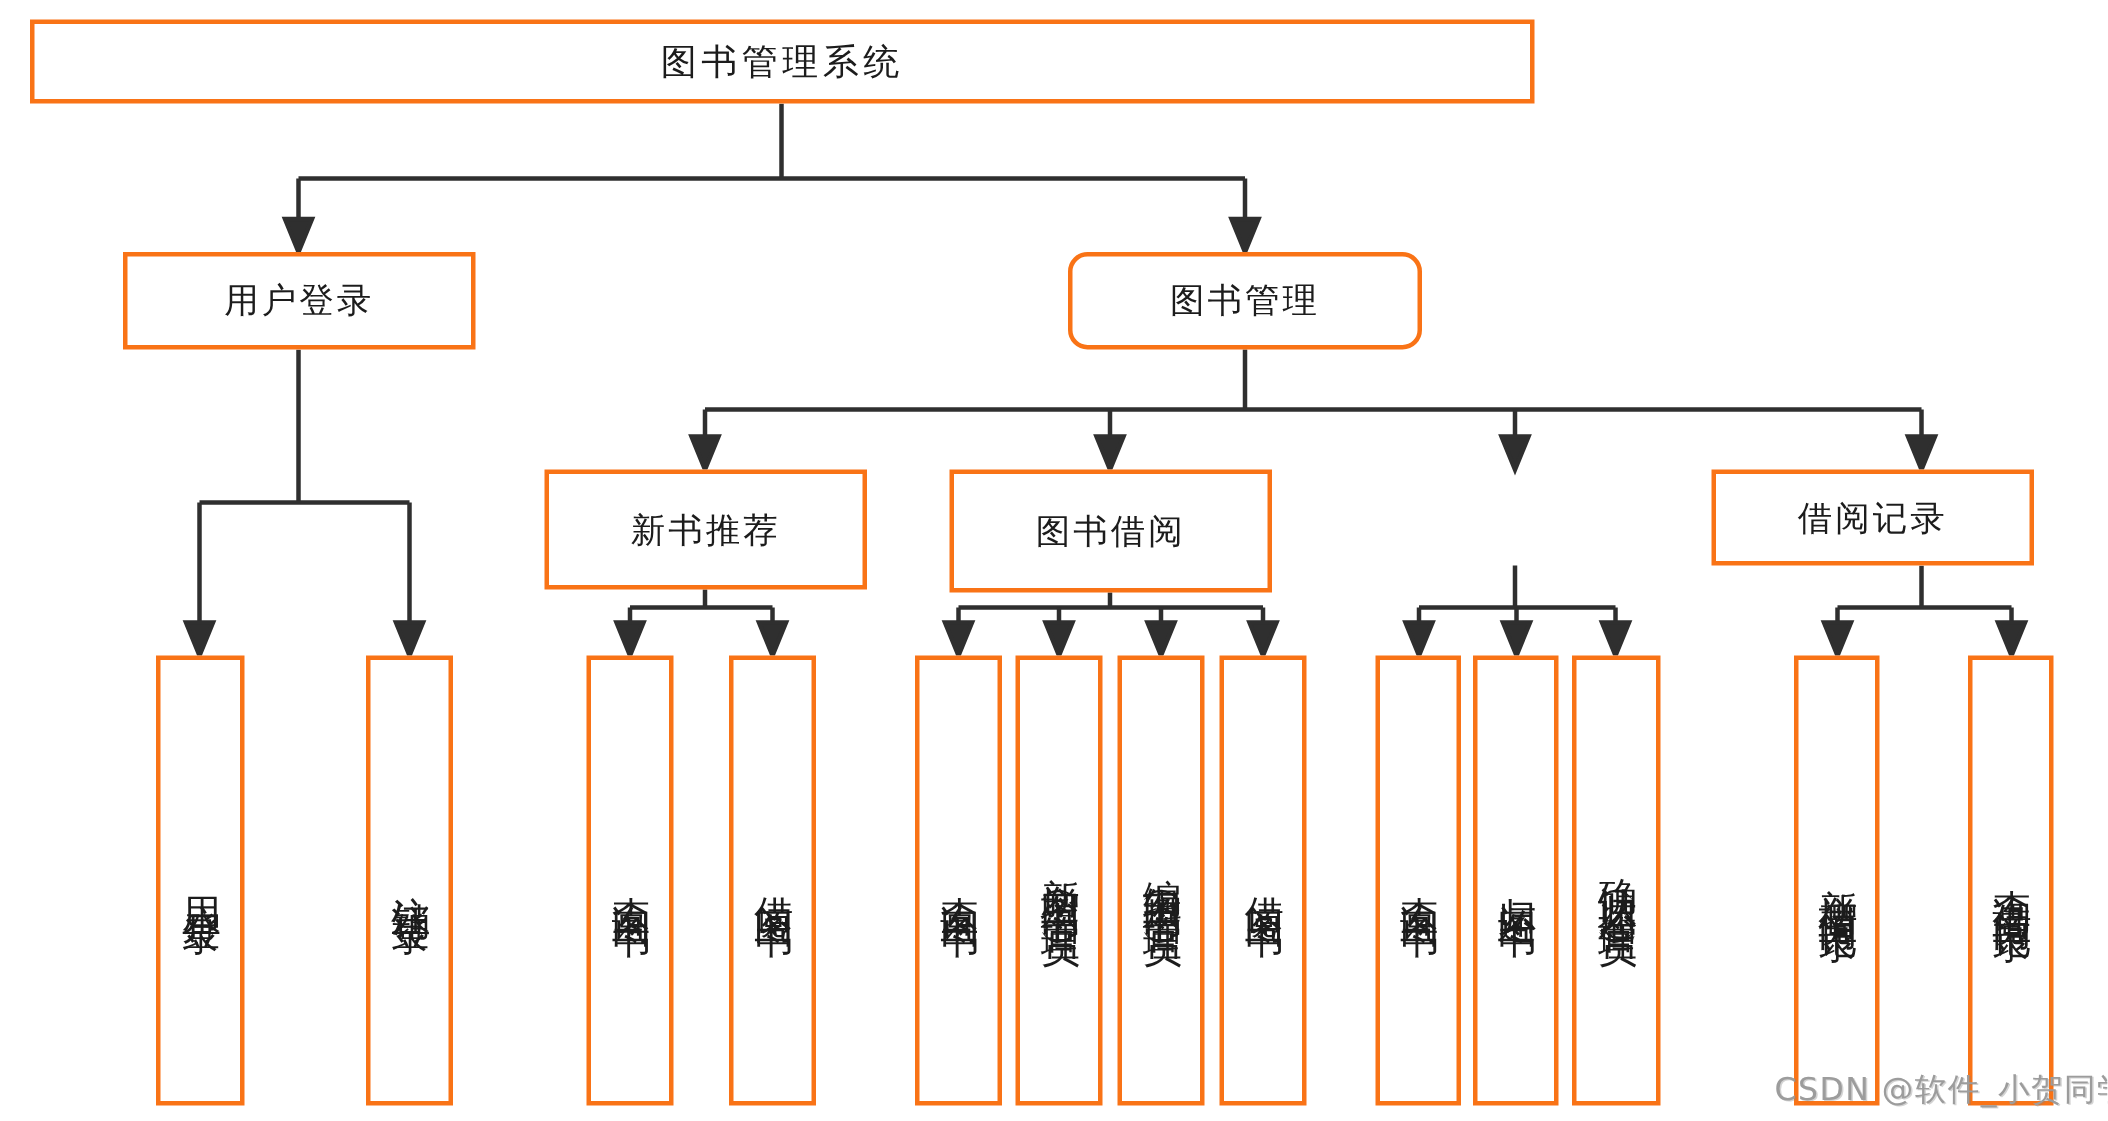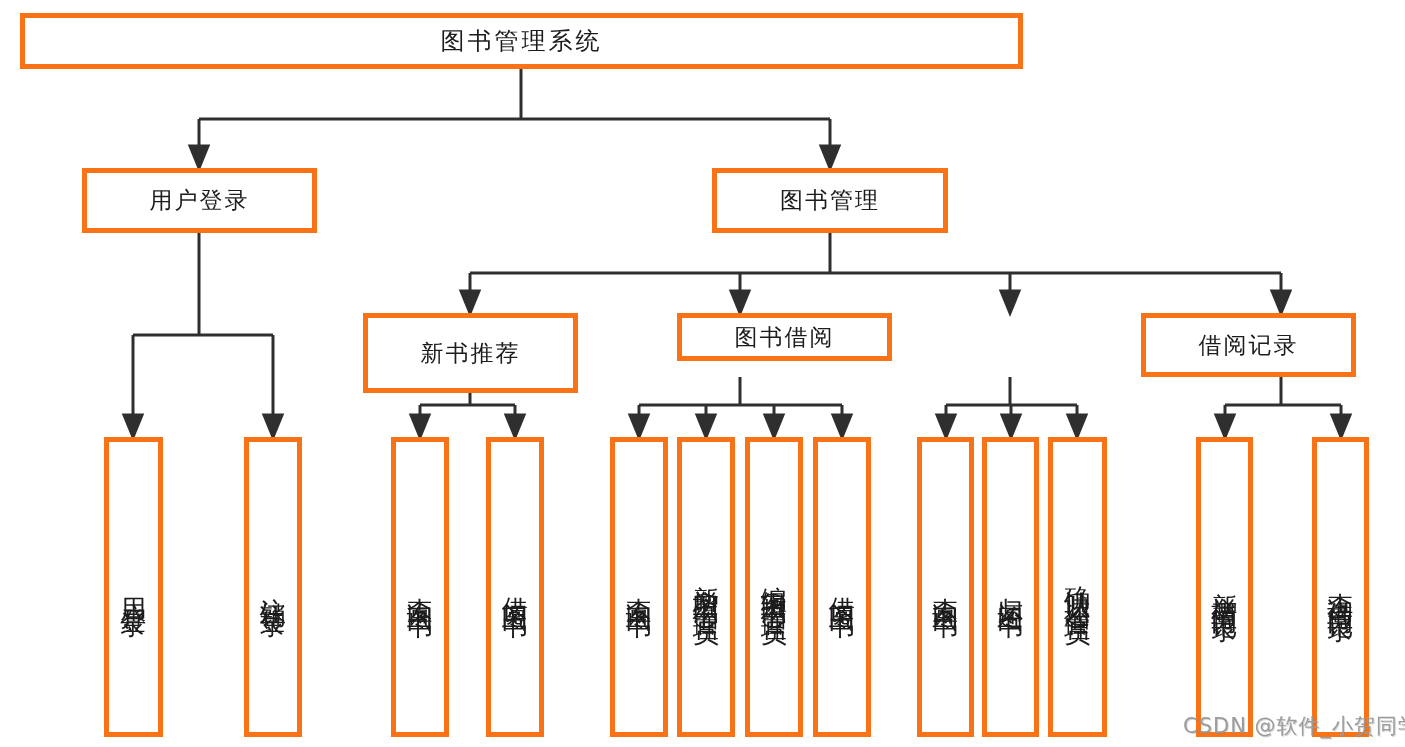--- a/index.html
+++ b/index.html
@@ -19,21 +19,21 @@
     position: absolute;
     left: 0;
     top: 0;
     width: 1405px;
     height: 747px;
     pointer-events: none;
   }
   .node {
     position: absolute;
     box-sizing: border-box;
-    border: 5px solid #f97316;
+    border: 3px solid #f97316;
     background: #ffffff;
     display: flex;
     align-items: center;
     justify-content: center;
     color: #1c1c1c;
     z-index: 2;
   }
   .node.h span {
     font-size: 23px;
     letter-spacing: 2px;
@@ -131,28 +131,28 @@
     </g>
   </svg>
 
   <div class="node h root" style="left:20px; top:13px; width:1003px; height:56px;">
     <span>图书管理系统</span>
   </div>
 
   <div class="node h" style="left:82px; top:168px; width:235px; height:65px;">
     <span>用户登录</span>
   </div>
-  <div class="node h" style="left:712px; top:168px; width:236px; height:65px;">
+  <div class="node h" style="left:712px; top:168px; width:236px; height:65px;border-radius:13px;">
     <span>图书管理</span>
   </div>
 
   <div class="node h" style="left:363px; top:313px; width:215px; height:80px;">
     <span>新书推荐</span>
   </div>
-  <div class="node h" style="left:633px; top:313px; width:215px; height:48px;margin-left:44px;">
+  <div class="node h" style="left:633px; top:313px; width:215px; height:82px;">
     <span>图书借阅</span>
   </div>
   <div class="node h" style="left:1141px; top:313px; width:215px; height:64px;">
     <span>借阅记录</span>
   </div>
 
   <div class="node v" style="left:104px; top:437px; width:59px; height:300px;">
     <span>用户登录</span>
   </div>
   <div class="node v" style="left:244px; top:437px; width:58px; height:300px;">

